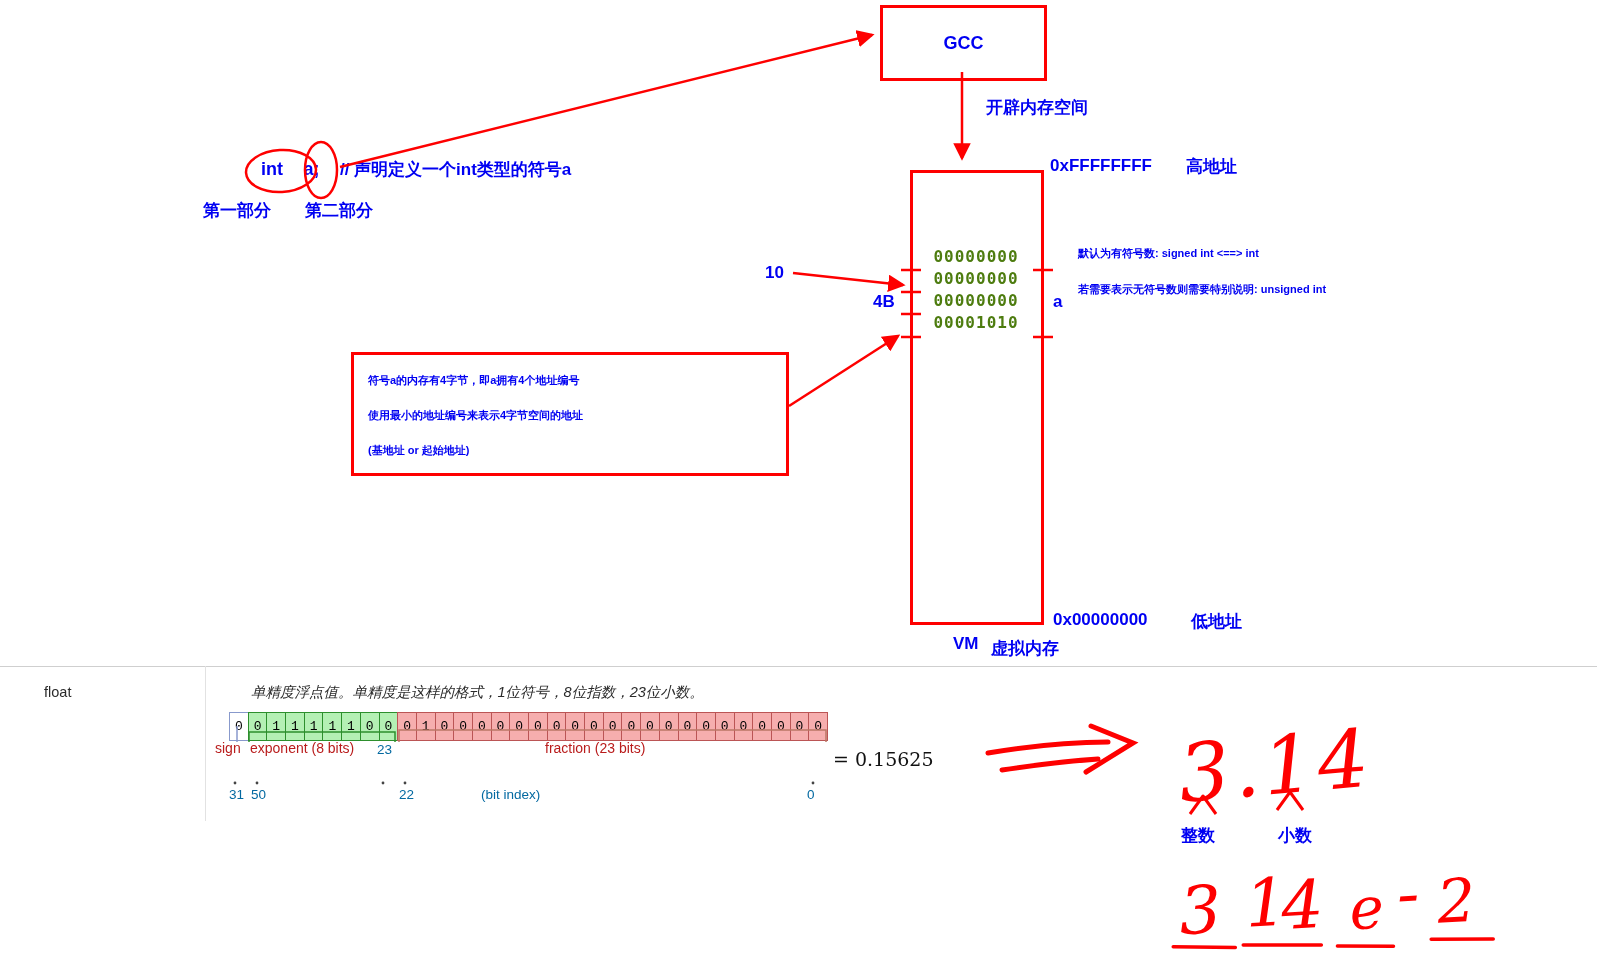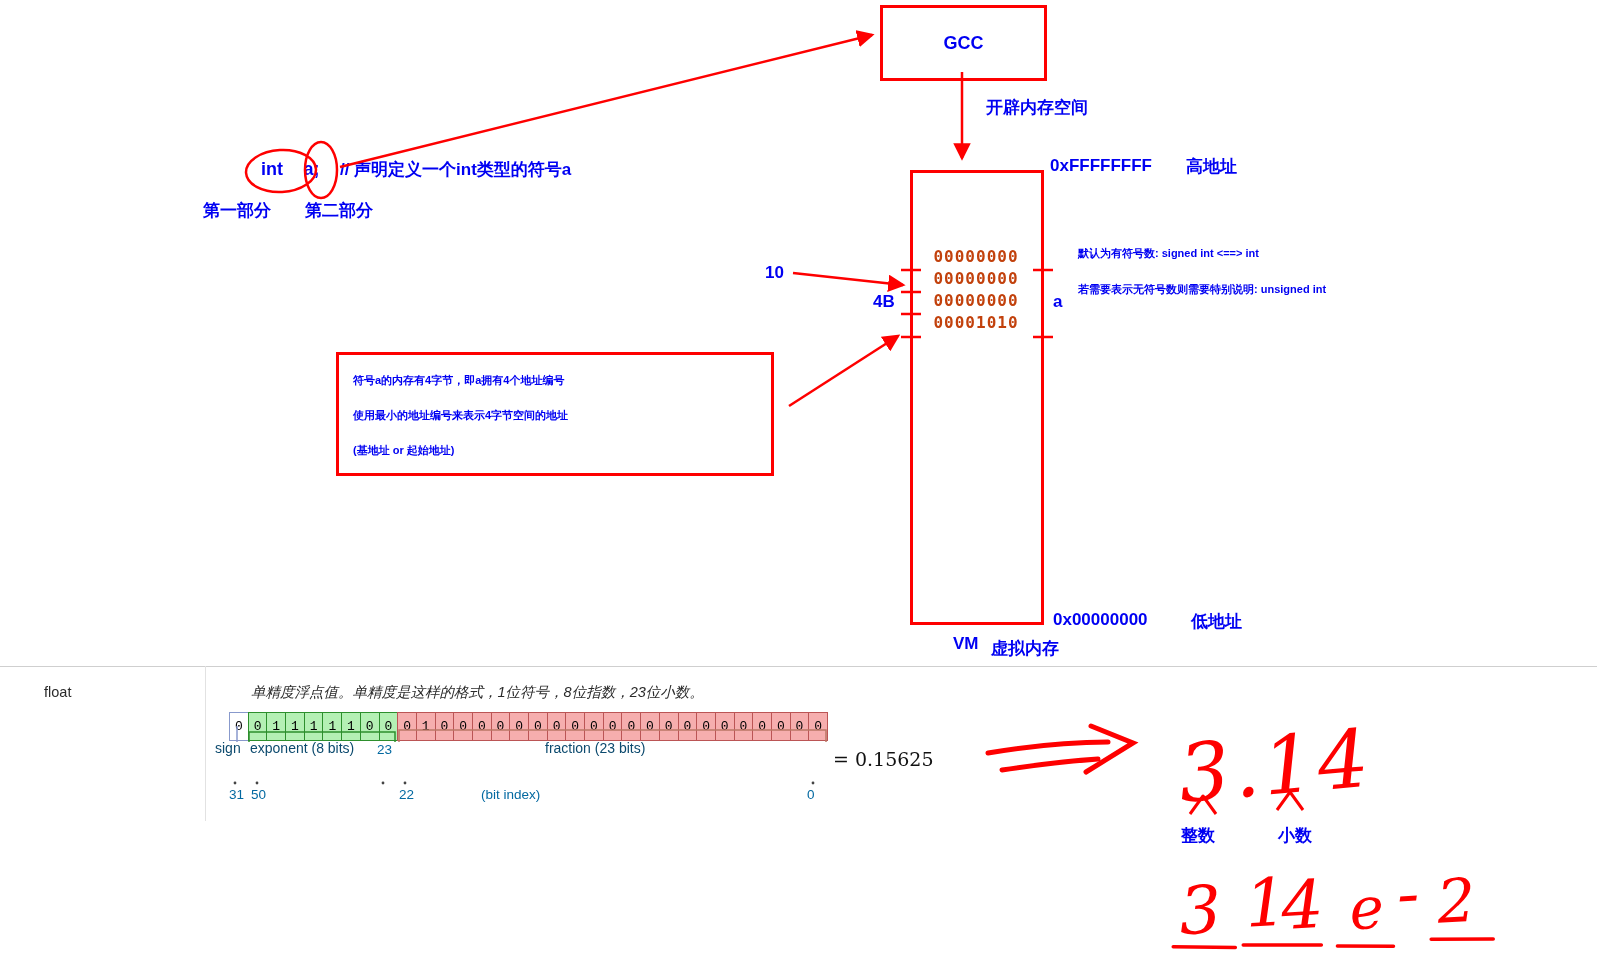--- a/index.html
+++ b/index.html
@@ -7,28 +7,28 @@
           font-family:"Liberation Sans",sans-serif;}
   .abs{position:absolute;}
   .blue{color:#0000f2;font-weight:bold;}
   .t17{font-size:17px;}
   .t16{font-size:11px;}
   .box-red{border:3px solid #fe0000;box-sizing:border-box;}
   #gcc-box{left:880px;top:5px;width:167px;height:76px;display:flex;align-items:center;justify-content:center;
            font-size:18px;}
   #mem-box{left:910px;top:170px;width:134px;height:455px;}
   #bytes{left:912px;top:246px;width:128px;text-align:center;
-         font-family:"DejaVu Sans Mono",monospace;font-size:16px;font-weight:bold;color:#c2410c;
+         font-family:"DejaVu Sans Mono",monospace;font-size:16px;font-weight:bold;color:#4d7c0f;
          line-height:22px;letter-spacing:1px;}
-  #note-box{left:336px;top:352px;width:438px;height:124px;padding:8px 14px;line-height:35px;}
+  #note-box{left:351px;top:352px;width:438px;height:124px;padding:8px 14px;line-height:35px;}
   
   #float-panel{left:0;top:666px;width:1597px;height:290px;border-top:1px solid #cfcfcf;background:#fff;}
   .gray-t{color:#2a2a2a;font-size:14.5px;margin-left:36px;}
   #col-line{left:205px;top:666px;width:1px;height:155px;background:#e2e2e2;}
-  .fieldlab{color:#0c4a6e;font-size:14px;margin-top:32px;}
+  .fieldlab{color:#b91c1c;font-size:14px;margin-top:32px;}
   #bit-row{left:229px;top:712px;white-space:nowrap;font-family:Liberation Mono, monospace;border-radius:13px;}
   .cell{display:inline-block;width:19.7px;height:29px;margin-right:-1px;box-sizing:border-box;
         border:1px solid #888;text-align:center;line-height:27px;font-size:13px;color:#000;background:#fff;}
   .cell.sign{background:#ffffff;border-color:#8899cc;}
   .cell.exp{background:#b4f0b4;border-color:#2d8f2d;}
   .cell.frac{background:#f6aeae;border-color:#bb5555;}
   #result{left:833px;top:748px;font-family:"DejaVu Serif",serif;font-size:19px;color:#111;}
   .idx{color:#0369a1;font-size:13.5px;}
   svg#overlay{position:absolute;left:0;top:0;z-index:6;pointer-events:none;}
   .hw-text{font-family:"DejaVu Serif",serif;font-style:italic;fill:#fe0000;}

